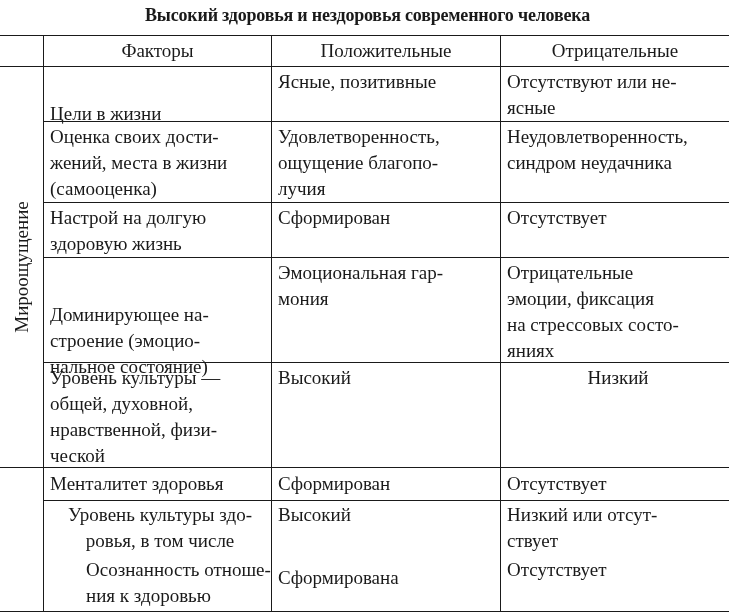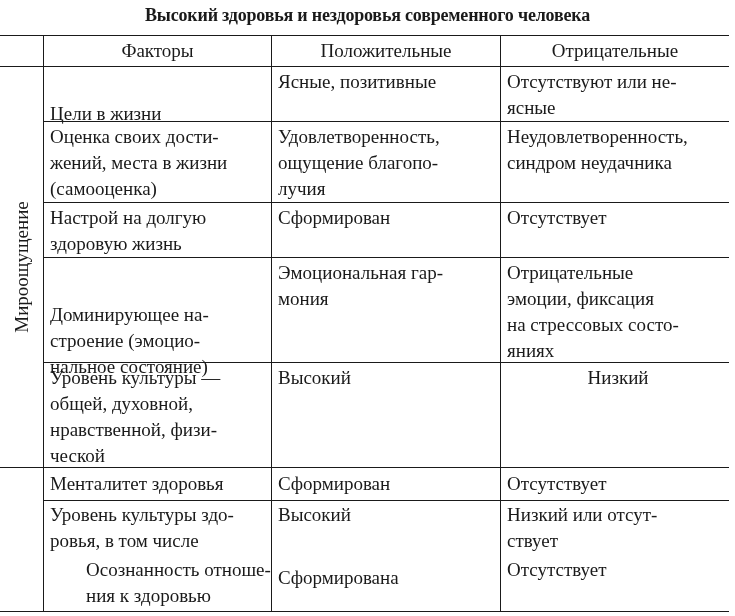--- a/index.html
+++ b/index.html
@@ -147,21 +147,21 @@
     <div class="cell" style="left:507px; top:330px; width:222px;text-align:center;">Низкий</div>
   </div>
 
   <div>
     <div class="cell" style="left:50px; top:436px; width:220px;">Менталитет здоровья</div>
     <div class="cell" style="left:278px; top:436px; width:220px;">Сформирован</div>
     <div class="cell" style="left:507px; top:436px; width:222px;">Отсутствует</div>
   </div>
 
   <div>
-    <div class="cell" style="left:50px; top:467px; width:220px;">Уровень культуры здо-
+    <div class="cell" style="left:50px; top:467px; width:220px;text-align:center;">Уровень культуры здо-
 ровья, в том числе</div>
     <div class="cell" style="left:278px; top:467px; width:220px;">Высокий</div>
     <div class="cell" style="left:507px; top:467px; width:222px;">Низкий или отсут-
 ствует</div>
   </div>
 
   <div>
     <div class="cell" style="left:50px; top:522px; width:220px;margin-left:36px;">Осознанность отноше-
 ния к здоровью</div>
     <div class="cell" style="left:278px; top:530px; width:220px;">Сформирована</div>

